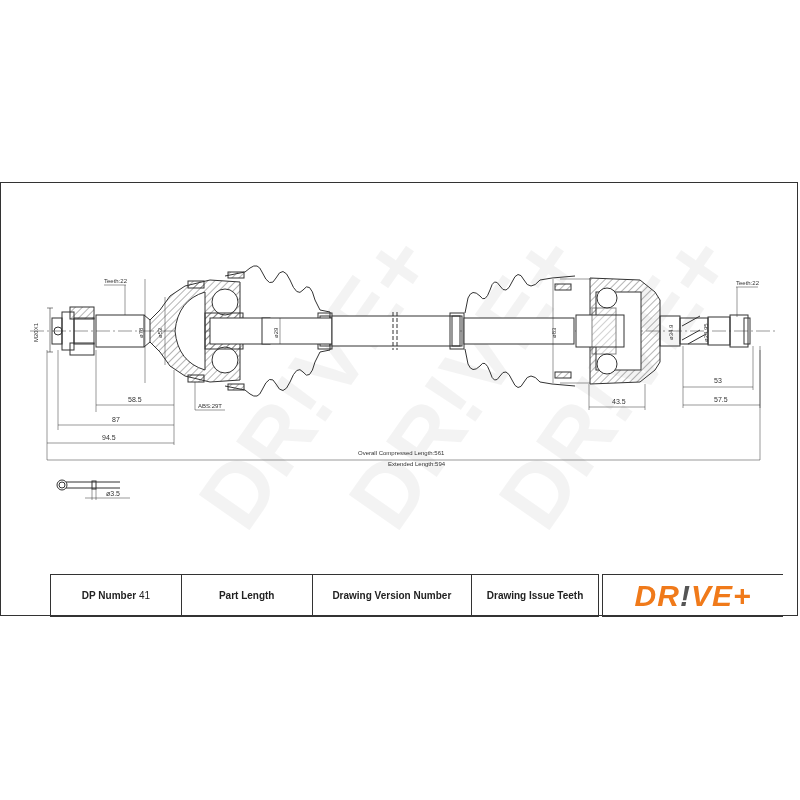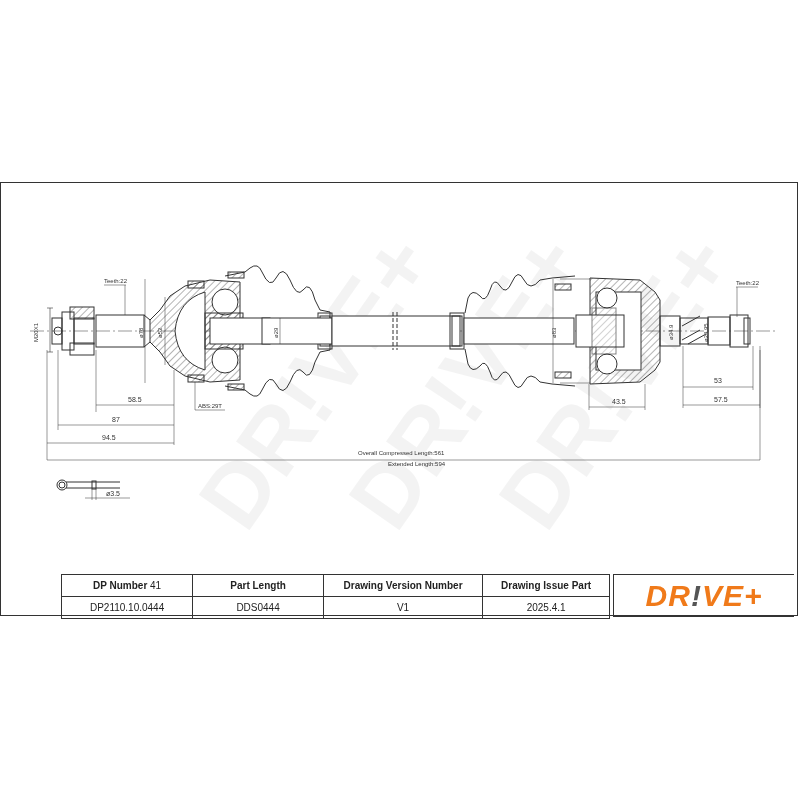--- a/index.html
+++ b/index.html
@@ -1,21 +1,21 @@
 <!DOCTYPE html>
 <html><head>
 <meta charset="utf-8">
 <style>
   html, body { margin: 0; padding: 0; background: #ffffff; }
   body { width: 800px; height: 800px; position: relative; overflow: hidden; font-family: "Liberation Sans", sans-serif; color: #222; }
   .frame { position: absolute; left: 0; top: 182px; width: 798px; height: 434px; border: 1px solid #333; box-sizing: border-box; }
   svg.drawing { position: absolute; left: 0; top: 0; width: 800px; height: 800px; }
   .dim { font-family: "Liberation Sans", sans-serif; font-size: 7px; fill: #333; }
   .dimsm { font-family: "Liberation Sans", sans-serif; font-size: 6px; fill: #333; }
-  .title-block { position: absolute; left: 61px; top: 574px; width: 595px; height: 43px; }
+  .title-block { position: absolute; left: 50px; top: 574px; width: 595px; height: 43px; }
   table.tb { position: absolute; left: 0; top: 0; border-collapse: collapse; width: 549px; height: 43px; }
   table.tb td { border: 1px solid #333; text-align: center; font-size: 10px; padding: 0; height: 21px; }
   table.tb tr.hdr td { font-weight: bold; }
   table.tb tr.hdr td .num { font-weight: normal; }
   .logo { position: absolute; left: 552px; top: 0; width: 181px; height: 43px; border-left: 1px solid #333; border-top: 1px solid #333; border-bottom: 1px solid #333; box-sizing: border-box; display: flex; align-items: center; justify-content: center; }
   .logo span { font-family: "Liberation Sans", sans-serif; font-weight: bold; font-style: italic; font-size: 30px; color: #f07a1a; letter-spacing: 1px; }
   .logo .bang { color: #555; }
   .wm { position: absolute; font-family: "Liberation Sans", sans-serif; font-weight: bold; font-size: 90px; color: #000; opacity: 0.045; transform: rotate(-55deg); pointer-events: none; white-space: nowrap; }
 </style>
 </head>
@@ -165,26 +165,20 @@
   <text class="dim" x="106" y="496">ø3.5</text>
 </svg>
 
 <div class="title-block">
   <table class="tb">
     <tbody>
         <tr class="hdr">
       <td style="width:131px"><span>DP Number</span> <span class="num">41</span></td>
       <td style="width:131px">Part Length</td>
       <td style="width:160px">Drawing Version Number</td>
-      <td style="width:127px">Drawing Issue Part</td>
-    </tr>
-    <tr>
-      <td>DP2110.10.0444</td>
-      <td>DDS0444</td>
-      <td>V1</td>
-      <td>2025.4.1</td>
+      <td style="width:127px">Drawing Issue Teeth</td>
     </tr>
   </tbody>
     </table>
   <div class="logo">
     <span><span>DR</span><span class="bang">!</span><span>VE+</span></span>
   </div>
 </div>
 
 </body></html>

